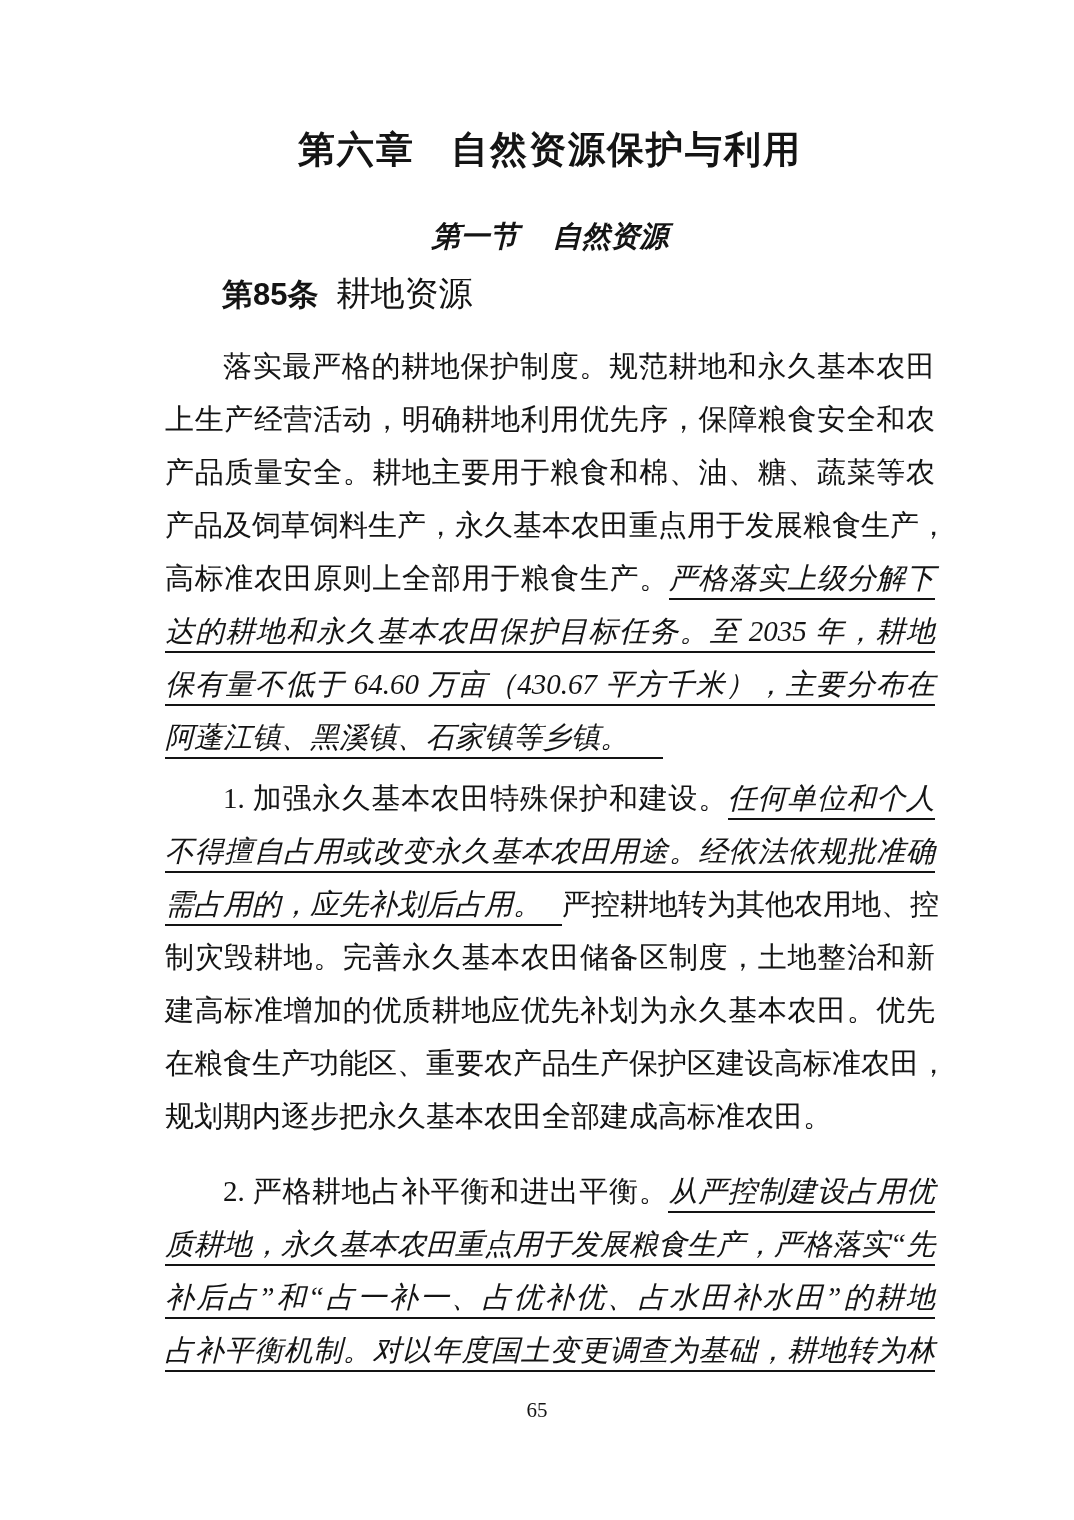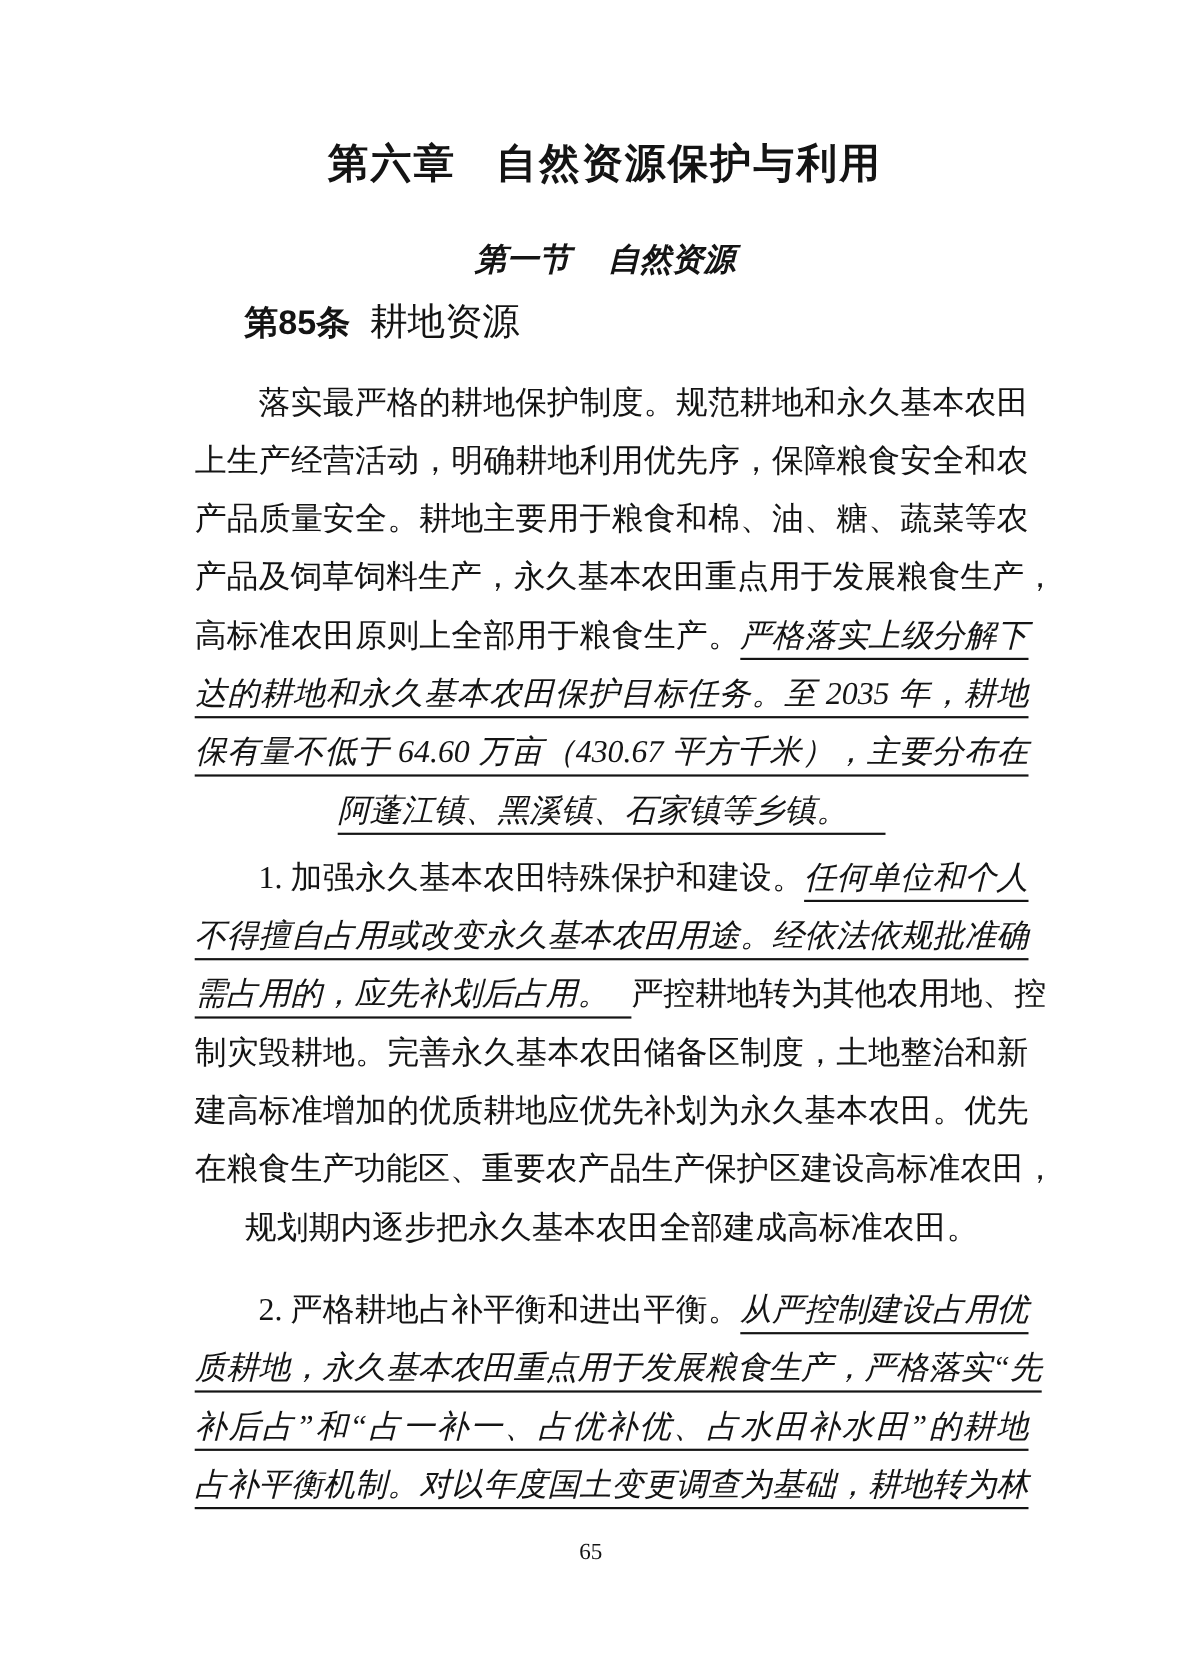--- a/index.html
+++ b/index.html
@@ -48,27 +48,26 @@
   .article .lab {
     font-family: "Liberation Sans", "DejaVu Sans", sans-serif;
     font-weight: bold;
     font-size: 31px;
   }
   .article .tit {
     font-size: 34px;
     margin-left: 18px;
   }
   
-  .body { margin-top: 22px; margin-left: 12px; }
+  .body { margin-top: 22px; }
   .bl {
     font-size: 29px;
     height: 53px;
     line-height: 53px;
     white-space: nowrap;
-    text-align: center;
   }
   .j {
     text-align: justify;
     text-align-last: justify;
     text-justify: inter-character;
   }
   .ind { text-indent: 58px; }
   .u {
     border-bottom: 2px solid #141414;
     padding-bottom: 4px;

